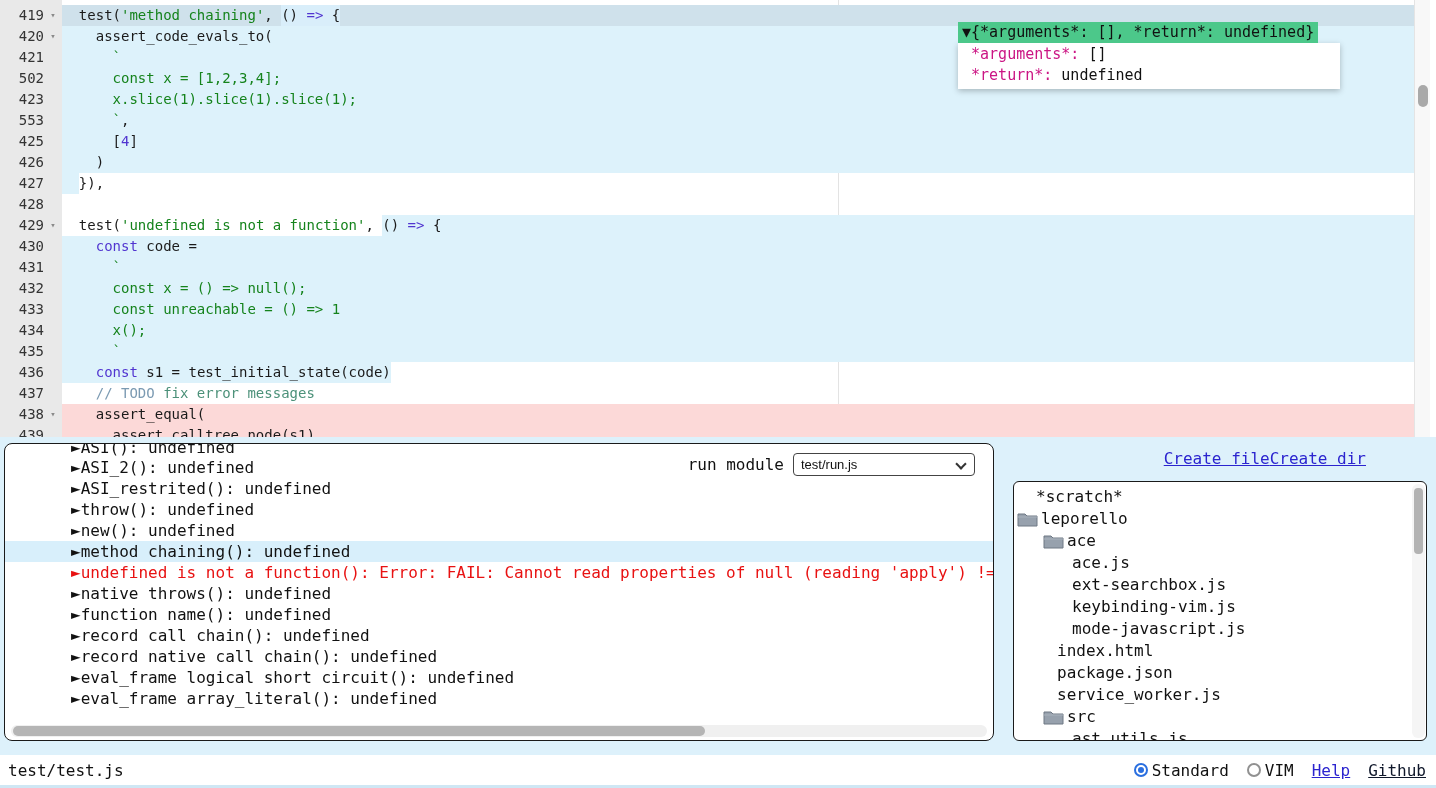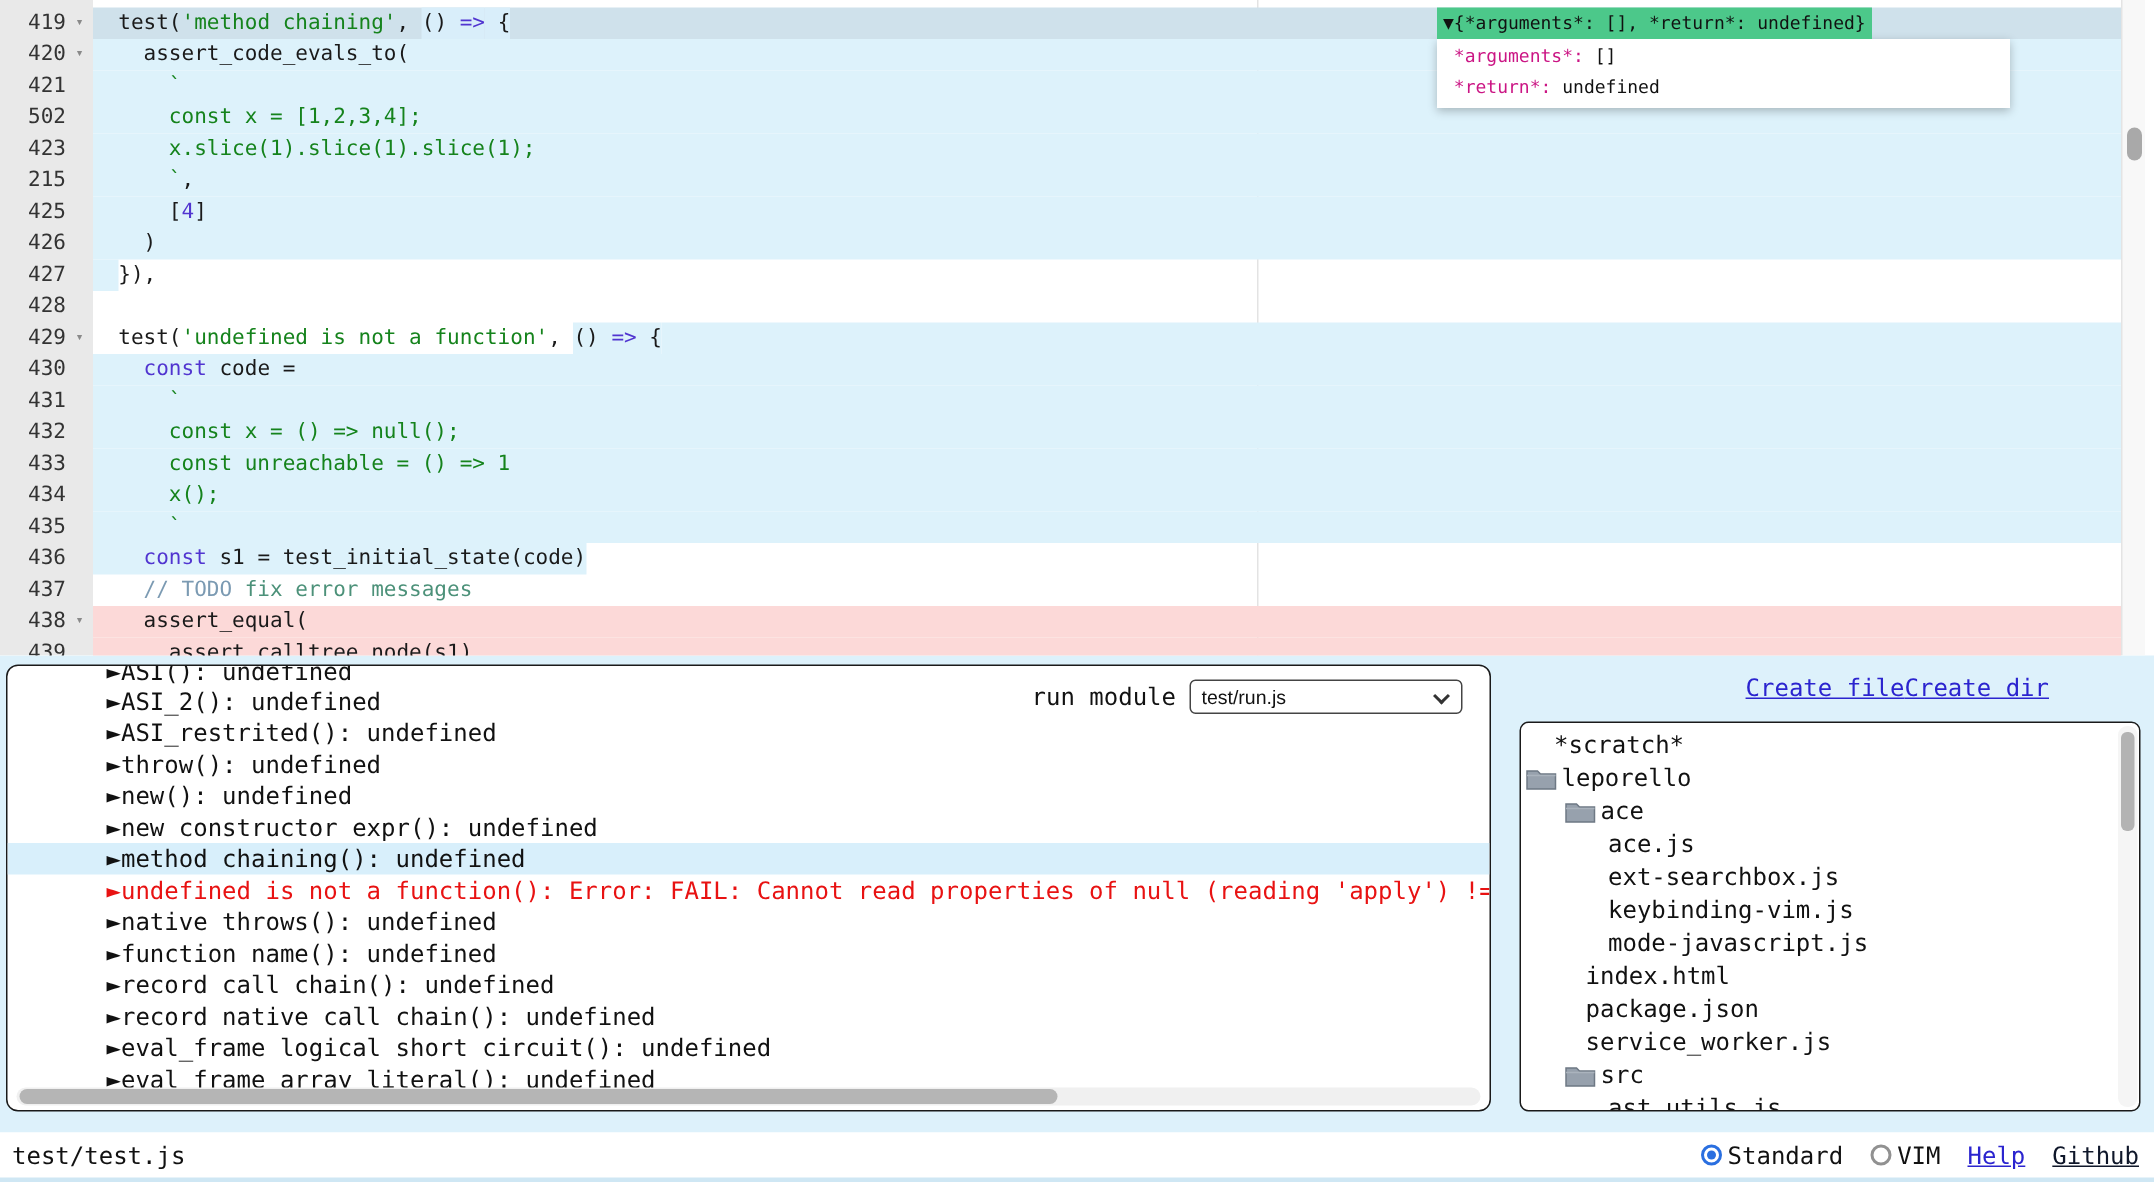--- a/index.html
+++ b/index.html
@@ -28,21 +28,21 @@
   .tok-s { color:#15831c; }
   .tok-k { color:#5135d0; }
   .tok-n { color:#5135d0; }
   .tok-c1 { color:#7b9ab2; }
   .tok-c2 { color:#4c9179; }
 
   .editor-vscroll { position:absolute; left:1414px; top:0; width:16px; height:437px; background:#f8f8f8; border-left:1px solid #e4e4e4; z-index:3; }
   .editor-vscroll .thumb { position:absolute; left:3px; top:85px; width:10px; height:22px; background:#a9a9a9; border-radius:5px; }
 
   
-  .value-tooltip { position:absolute; left:958px; top:5px; z-index:10; font-size:12px; }
+  .value-tooltip { position:absolute; left:958px; top:22px; z-index:10; font-size:15px; }
   .tt-header { height:21px; line-height:21px; background:#4cc88a; color:#111; padding:0 4px; white-space:pre; display:inline-block; }
   .tt-body { width:382px; background:#ffffff; box-shadow:0 2px 6px rgba(0,0,0,0.25); padding:1px 0 3px 0; }
   .tt-row { height:21px; line-height:21px; white-space:pre; color:#111; padding-left:4px; }
   .tt-key { color:#cb1584; }
 
   
   .bottom { position:absolute; left:0; top:437px; width:1436px; height:318px; background:#ddf1fb; }
 
   .calltree-panel { position:absolute; left:4px; top:6px; width:990px; height:298px; background:#fff;
                     border:1px solid #1a1a1a; border-radius:8px; overflow:hidden; }
@@ -110,21 +110,21 @@
         </div>
         <div class="gut-cell">
           <span class="gut-num">502</span>
           <span class="gut-fold"></span>
         </div>
         <div class="gut-cell">
           <span class="gut-num">423</span>
           <span class="gut-fold"></span>
         </div>
         <div class="gut-cell">
-          <span class="gut-num">215</span>
+          <span class="gut-num">553</span>
           <span class="gut-fold"></span>
         </div>
         <div class="gut-cell">
           <span class="gut-num">425</span>
           <span class="gut-fold"></span>
         </div>
         <div class="gut-cell">
           <span class="gut-num">426</span>
           <span class="gut-fold"></span>
         </div>
@@ -218,21 +218,20 @@
 
   <div class="bottom">
 
     <div class="calltree-panel">
       <div class="ct-items" id="ctItems">
           <div class="ct-item partial"><span>►ASI(): undefined</span></div>
           <div class="ct-item"><span>►ASI_2(): undefined</span></div>
           <div class="ct-item"><span>►ASI_restrited(): undefined</span></div>
           <div class="ct-item"><span>►throw(): undefined</span></div>
           <div class="ct-item"><span>►new(): undefined</span></div>
-          <div class="ct-item"><span>►new constructor expr(): undefined</span></div>
           <div class="ct-item sel"><span>►method chaining(): undefined</span></div>
           <div class="ct-item err"><span>►undefined is not a function(): Error: FAIL: Cannot read properties of null (reading 'apply') !=</span></div>
           <div class="ct-item"><span>►native throws(): undefined</span></div>
           <div class="ct-item"><span>►function name(): undefined</span></div>
           <div class="ct-item"><span>►record call chain(): undefined</span></div>
           <div class="ct-item"><span>►record native call chain(): undefined</span></div>
           <div class="ct-item"><span>►eval_frame logical short circuit(): undefined</span></div>
           <div class="ct-item"><span>►eval_frame array_literal(): undefined</span></div>
         </div>
       <div class="run-module">

